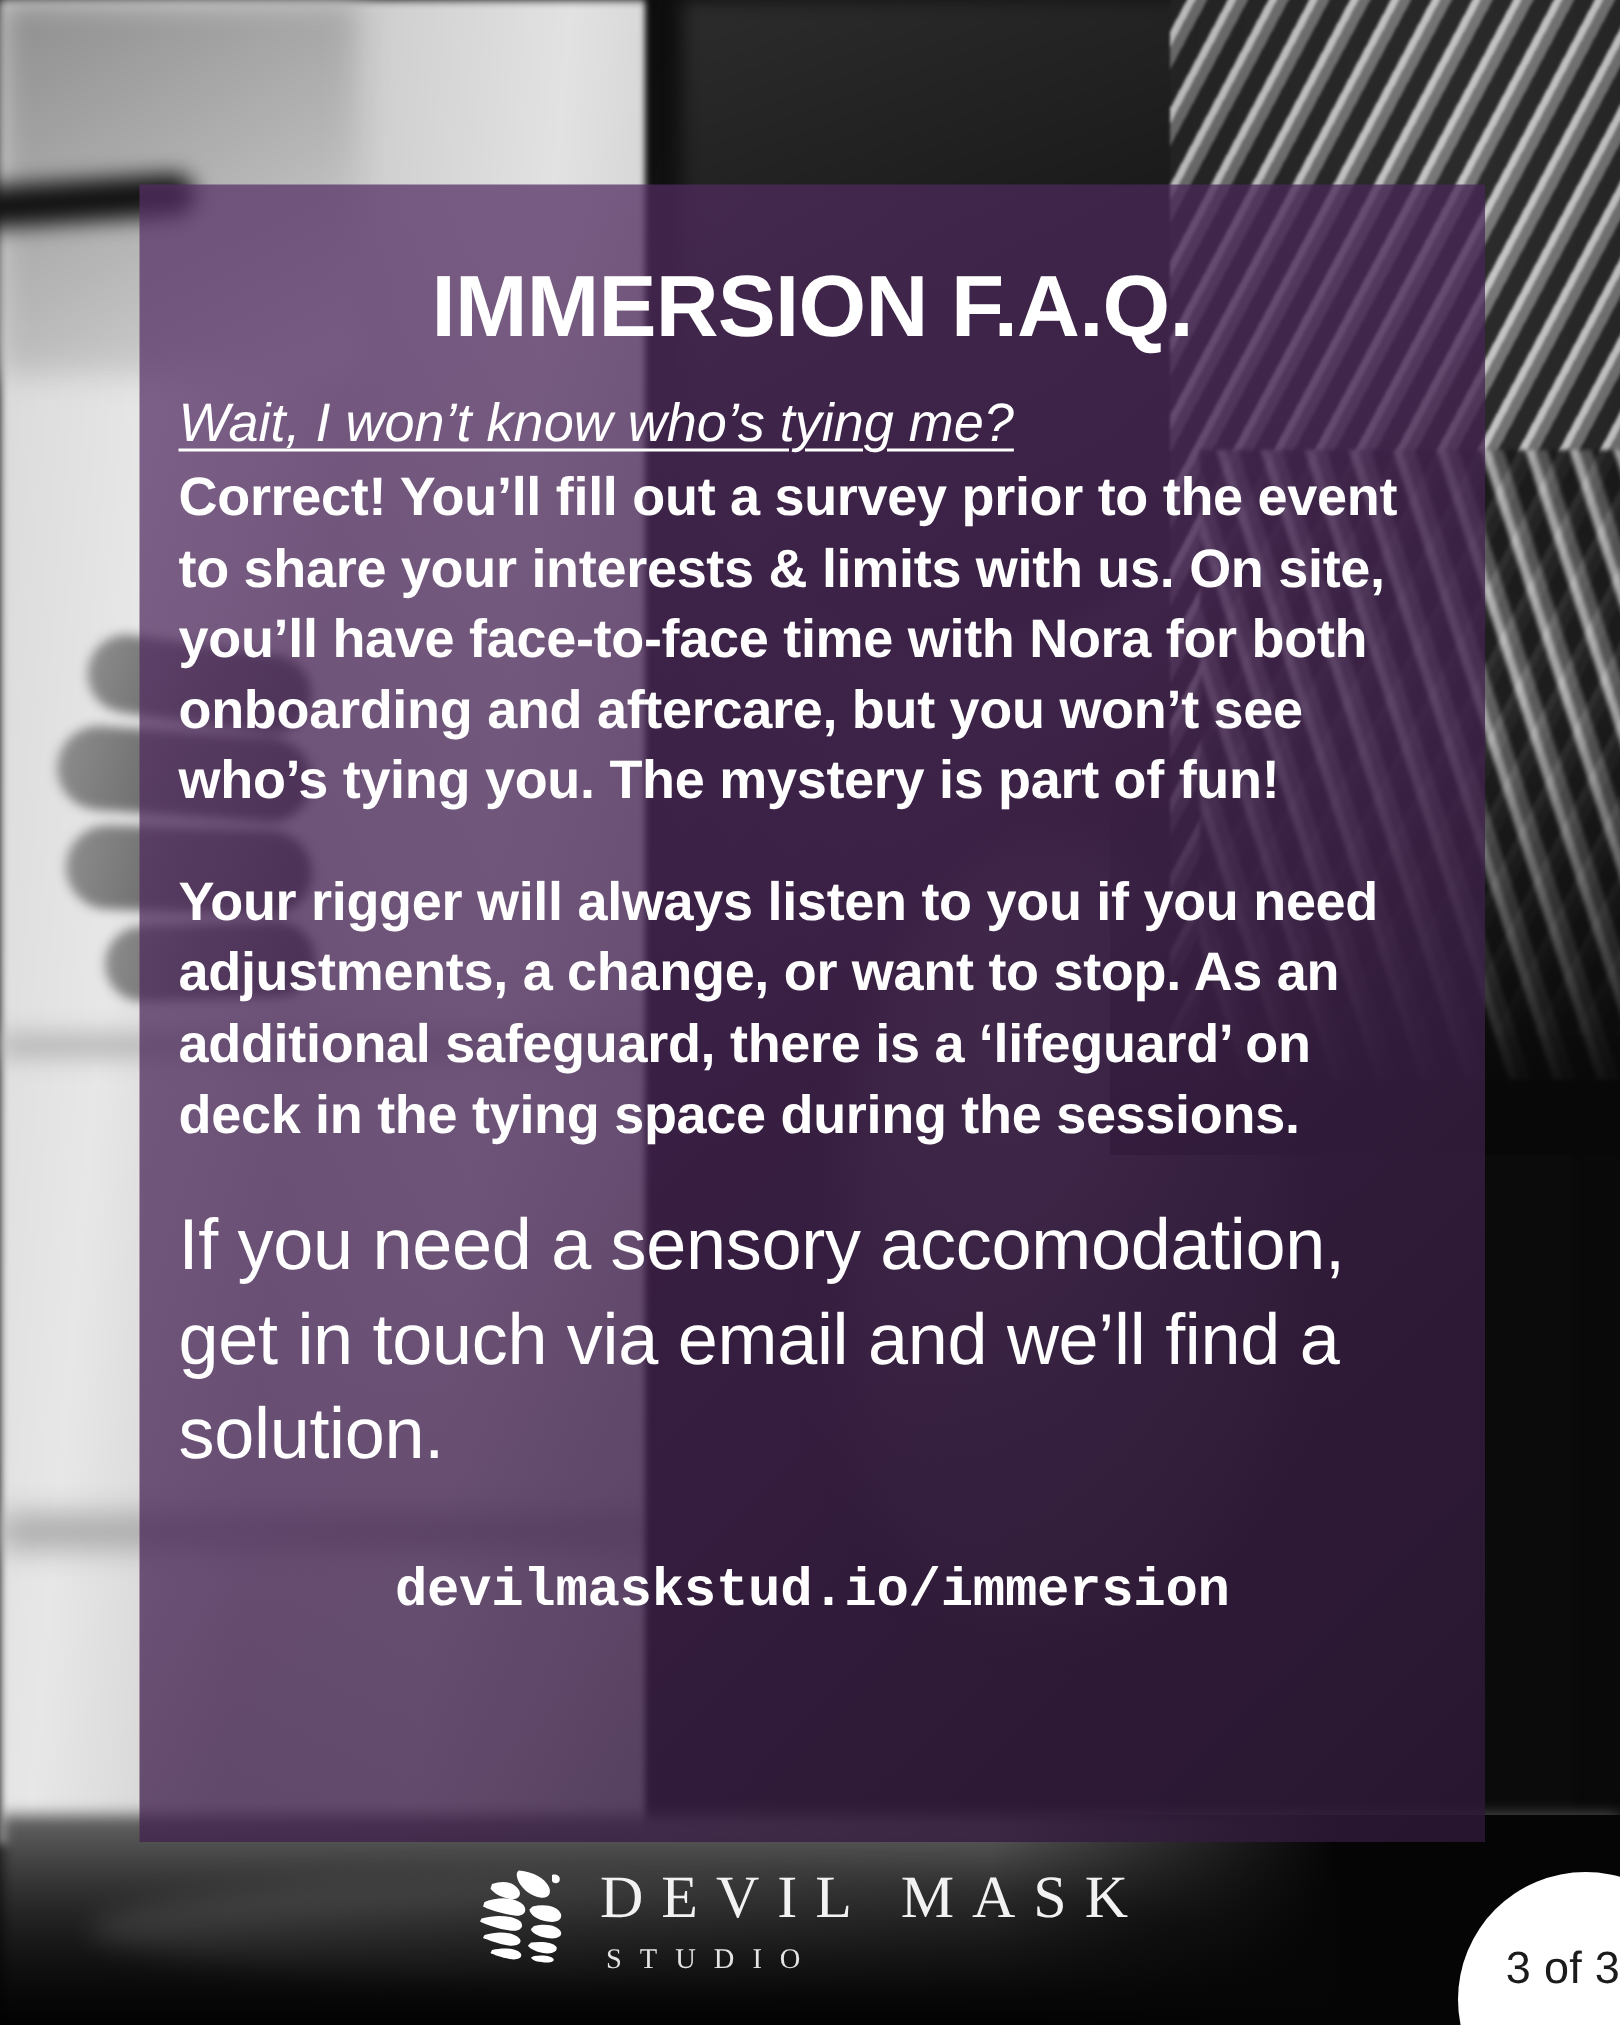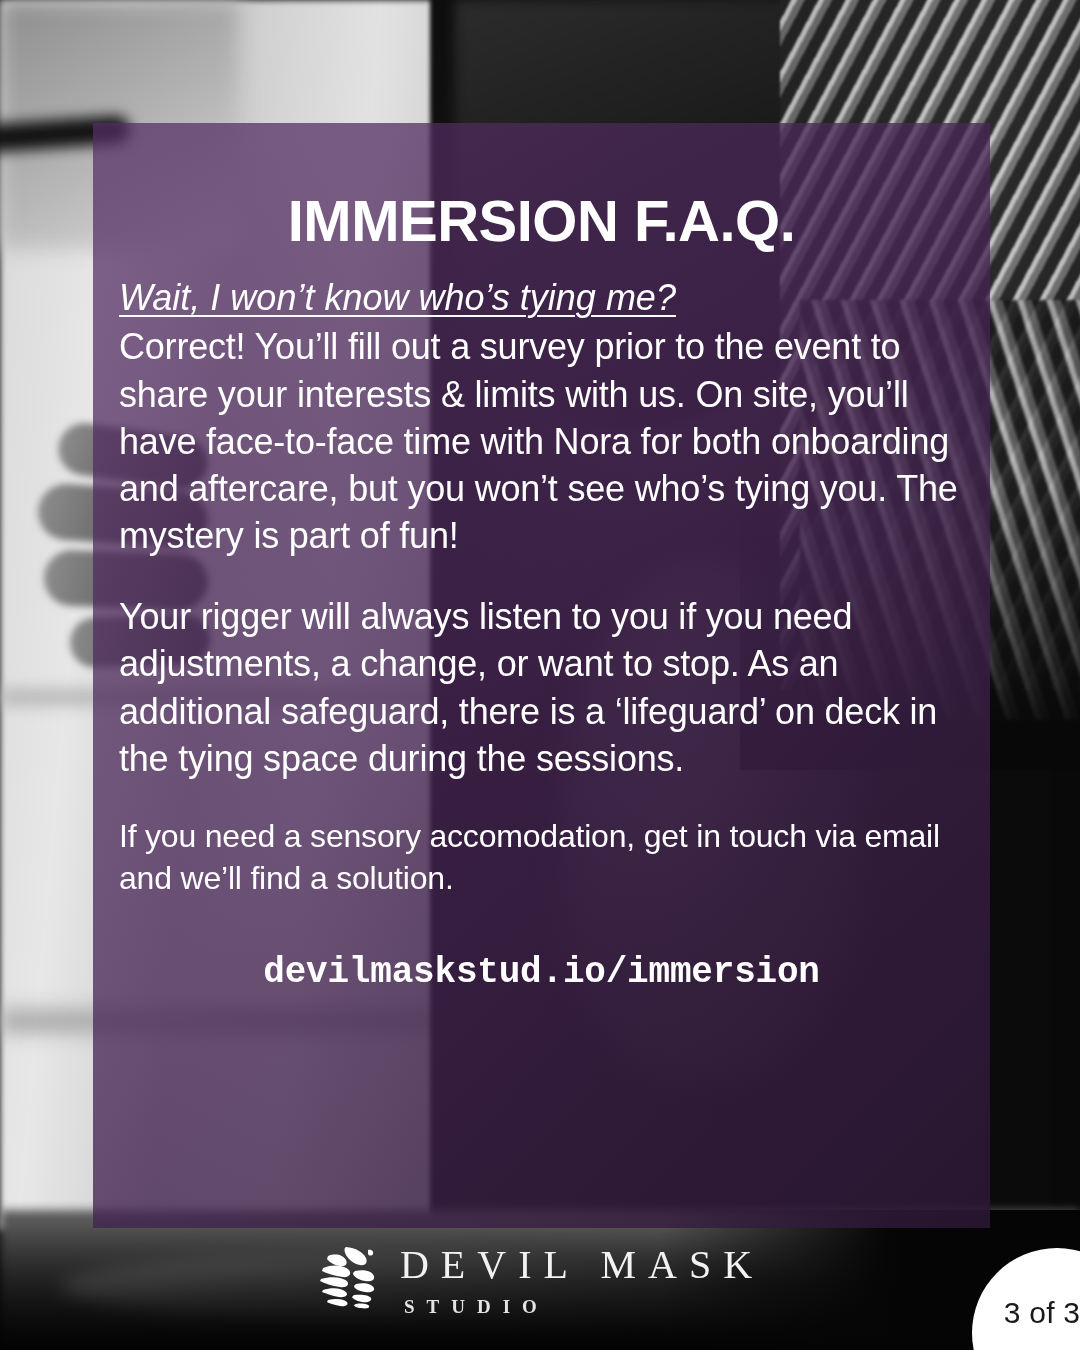--- a/index.html
+++ b/index.html
@@ -123,21 +123,21 @@
 
   
   .panel{
     position:absolute;
     left:93px;top:123px;
     width:897px;height:1105px;
     background:linear-gradient(135deg,
         rgba(86,46,101,.72) 0%,
         rgba(72,38,86,.76) 45%,
         rgba(45,24,54,.84) 100%);
-    padding:16px 26px;
+    padding:0 26px;
   }
 
   
   .title{
     margin:0;
     padding-top:52px;
     text-align:center;
     color:#ffffff;
     font-size:58px;
     font-weight:700;
@@ -156,28 +156,28 @@
     font-weight:400;
     line-height:1.32;
     text-decoration:underline;
     text-underline-offset:5px;
     text-decoration-thickness:2px;
     margin:0 0 2px 0;
   }
   .answer{
     color:#ffffff;
     font-size:36px;
-    font-weight:400;
+    font-weight:700;
     line-height:1.31;
     margin:0;
     letter-spacing:-0.2px;
   }
   .note{
     color:#ffffff;
-    font-size:32px;
+    font-size:48px;
     font-weight:400;
     line-height:1.31;
     margin:34px 0 0 0;
     letter-spacing:-0.2px;
   }
   .url{
     text-align:center;
     color:#ffffff;
     font-size:36px;
     font-weight:700;
@@ -203,21 +203,21 @@
     font-weight:400;
   }
   .logo-sub{
     color:#e4e4e4;
     font-family:"Liberation Serif", serif;
     font-size:19px;
     letter-spacing:12px;
     line-height:1;
     margin-top:12px;
     margin-left:4px;
-    font-weight:700;
+    font-weight:400;
   }
 
   .page-badge{
     position:absolute;
     left:972px;top:1248px;
     width:170px;height:170px;
     border-radius:50%;
     background:#ffffff;
     display:flex;align-items:flex-start;justify-content:flex-start;
   }

